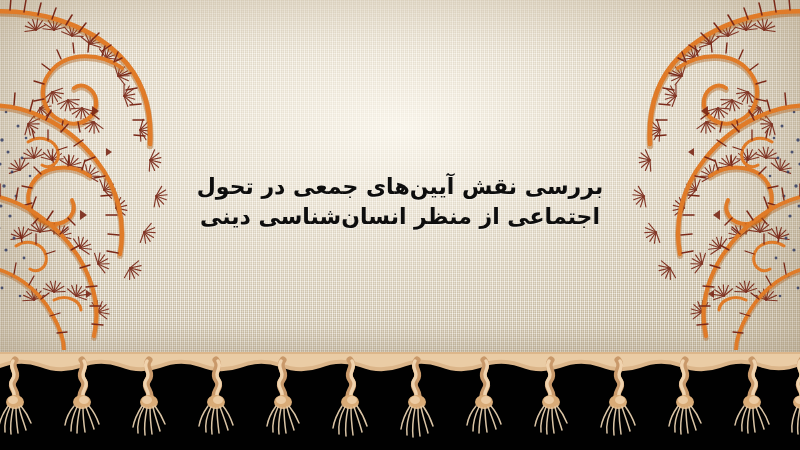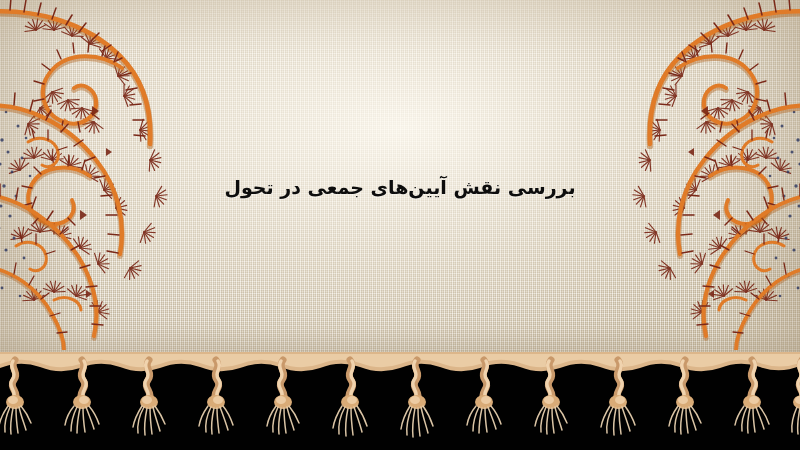--- a/index.html
+++ b/index.html
@@ -57,21 +57,21 @@
   .title-block {
     position: absolute;
     left: 0;
     top: 172px;
     width: 800px;
     text-align: center;
     direction: rtl;
   }
   .title-line {
     color: #0d0d0d;
-    font-size: 19px;
+    font-size: 22px;
     font-weight: 700;
     line-height: 30px;
     letter-spacing: 0px;
     white-space: nowrap;
     text-shadow: 0 1px 0 rgba(255,255,255,0.35);
   }
 
   
   .backdrop {
     position: absolute;
@@ -515,20 +515,21 @@
       </g>
       <g fill="#e07b28" opacity="0.85">
         <path d="M70,118 l6,4 -6,4 z"></path>
         <path d="M58,222 l6,4 -6,4 z"></path>
       </g>
     </svg>
   </div>
 
   <div class="title-block">
     <div class="title-line">بررسی نقش آیین‌های جمعی در تحول</div>
+    <div class="title-line">اجتماعی از منظر انسان‌شناسی دینی</div>
   </div>
 
   <div class="backdrop"></div>
 
   <div class="hem-band">
     <svg viewBox="0 0 800 26" preserveAspectRatio="none" aria-hidden="true">
       <path d="M0,0 H800 V14 Q780,22 760,15 Q740,8 720,16 Q700,23 680,15 Q660,8 640,16
                Q620,23 600,15 Q580,8 560,16 Q540,23 520,15 Q500,8 480,16 Q460,23 440,15
                Q420,8 400,16 Q380,23 360,15 Q340,8 320,16 Q300,23 280,15 Q260,8 240,16
                Q220,23 200,15 Q180,8 160,16 Q140,23 120,15 Q100,8 80,16 Q60,23 40,15

